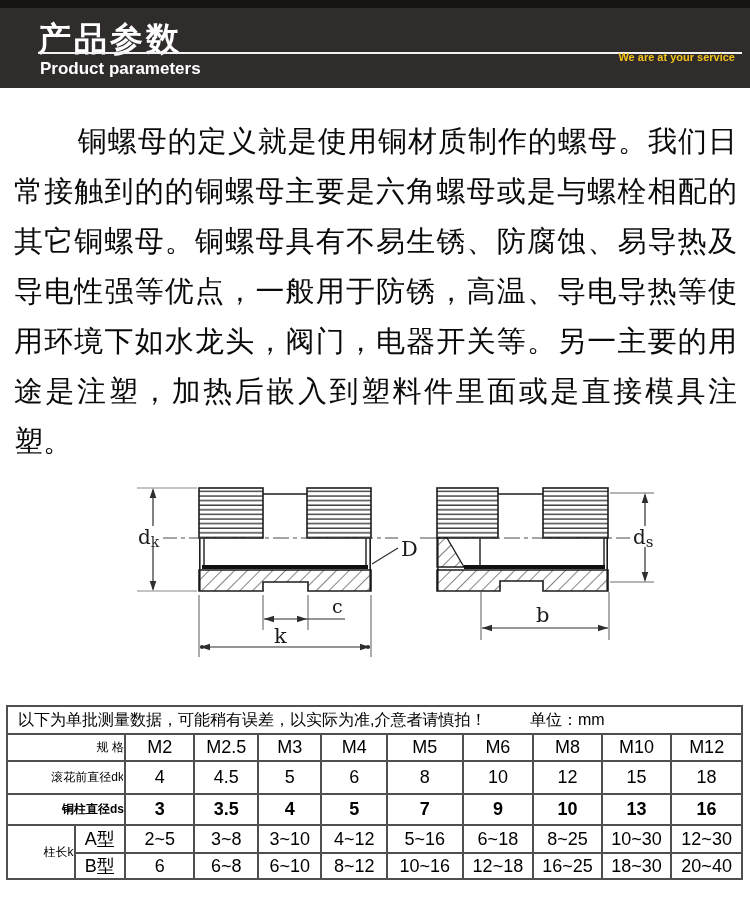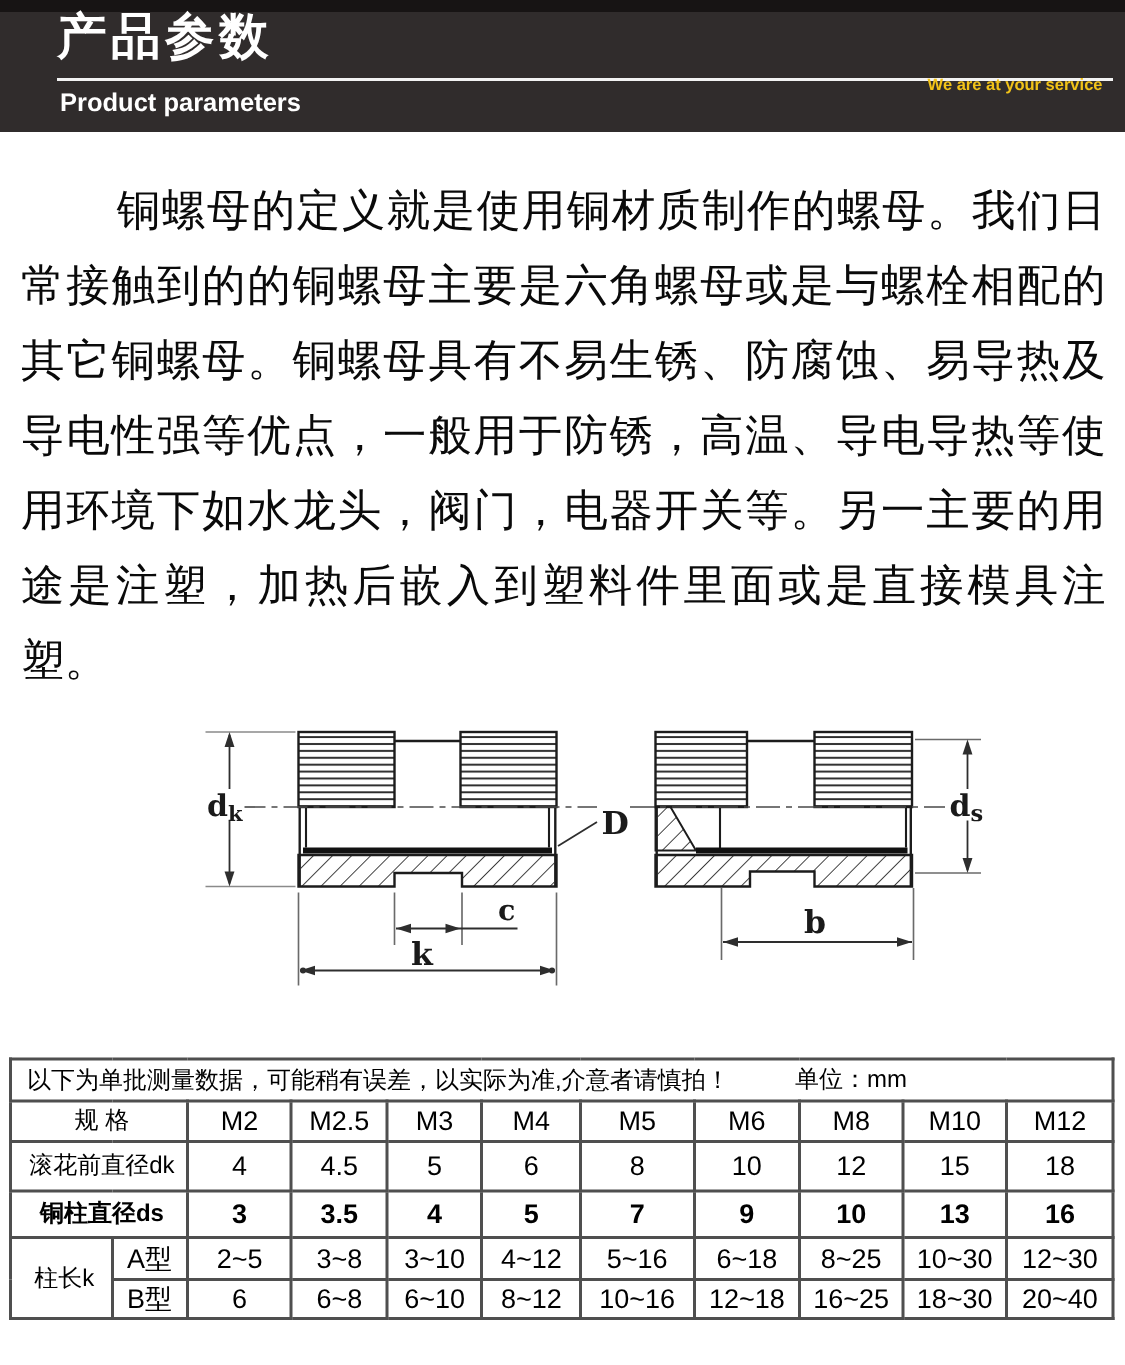--- a/index.html
+++ b/index.html
@@ -2,46 +2,46 @@
 <html><head>
 <meta charset="utf-8">
 <style>
   html,body{margin:0;padding:0;}
   body{width:750px;height:910px;position:relative;background:#ffffff;
        font-family:"Liberation Sans",sans-serif;overflow:hidden;}
 
   
   .header{position:absolute;left:0;top:0;width:750px;height:88px;background:#302c2c;}
   .header-topstrip{position:absolute;left:0;top:0;width:750px;height:8px;background:#171414;}
-  .title-cn{position:absolute;left:38px;top:2px;color:#ffffff;font-size:33px;font-weight:bold;
+  .title-cn{position:absolute;left:38px;top:17px;color:#ffffff;font-size:33px;font-weight:bold;
             letter-spacing:3px;}
   .divider{position:absolute;left:38px;right:8px;top:52px;height:2px;background:#f2f2f2;}
   .title-en{position:absolute;left:40px;top:59px;color:#ffffff;font-size:17px;font-weight:bold;}
   .service-cn{position:absolute;right:15px;top:22px;color:#f2c318;font-size:20px;font-weight:bold;
               letter-spacing:1px;}
   .service-en{position:absolute;right:15px;top:51px;color:#f2c318;font-size:11px;font-weight:bold;}
 
   
   .intro{position:absolute;left:14px;right:13px;top:116px;color:#0a0a0a;
          font-size:29px;line-height:50px;text-align:justify;text-indent:2.2em;
          font-weight:500;}
 
   
-  .drawing{position:absolute;left:0;top:448px;width:750px;height:240px;font-weight:bold;}
+  .drawing{position:absolute;left:0;top:448px;width:750px;height:240px;}
   .drawing svg{display:block;}
 
   
   .spec-table{position:absolute;left:6px;top:705px;width:737px;border-collapse:collapse;
               table-layout:fixed;color:#000000;}
   .spec-table td,.spec-table th{border:2px solid #4f4f4f;padding:0;text-align:center;
               font-size:18px;font-weight:normal;vertical-align:middle;overflow:hidden;}
   .spec-table .note-cell{text-align:left;font-size:16px;height:26px;position:relative;}
   .note-text{padding-left:10px;}
   .unit-label{position:absolute;left:522px;top:50%;transform:translateY(-50%);font-size:16px;}
-  .spec-table .lab{text-align:center;padding-left:4px;font-size:16px;}
+  .spec-table .lab{text-align:right;padding-left:4px;font-size:12px;}
   .r-head td{height:25px;}
   .r-dk td{height:31px;border-radius:13px;}
   .r-ds td{height:29px;font-weight:bold;}
   .r-ka td{height:26px;}
   .r-kb td{height:24px;}
 </style>
 </head>
 <body>
 
 <div class="header">

